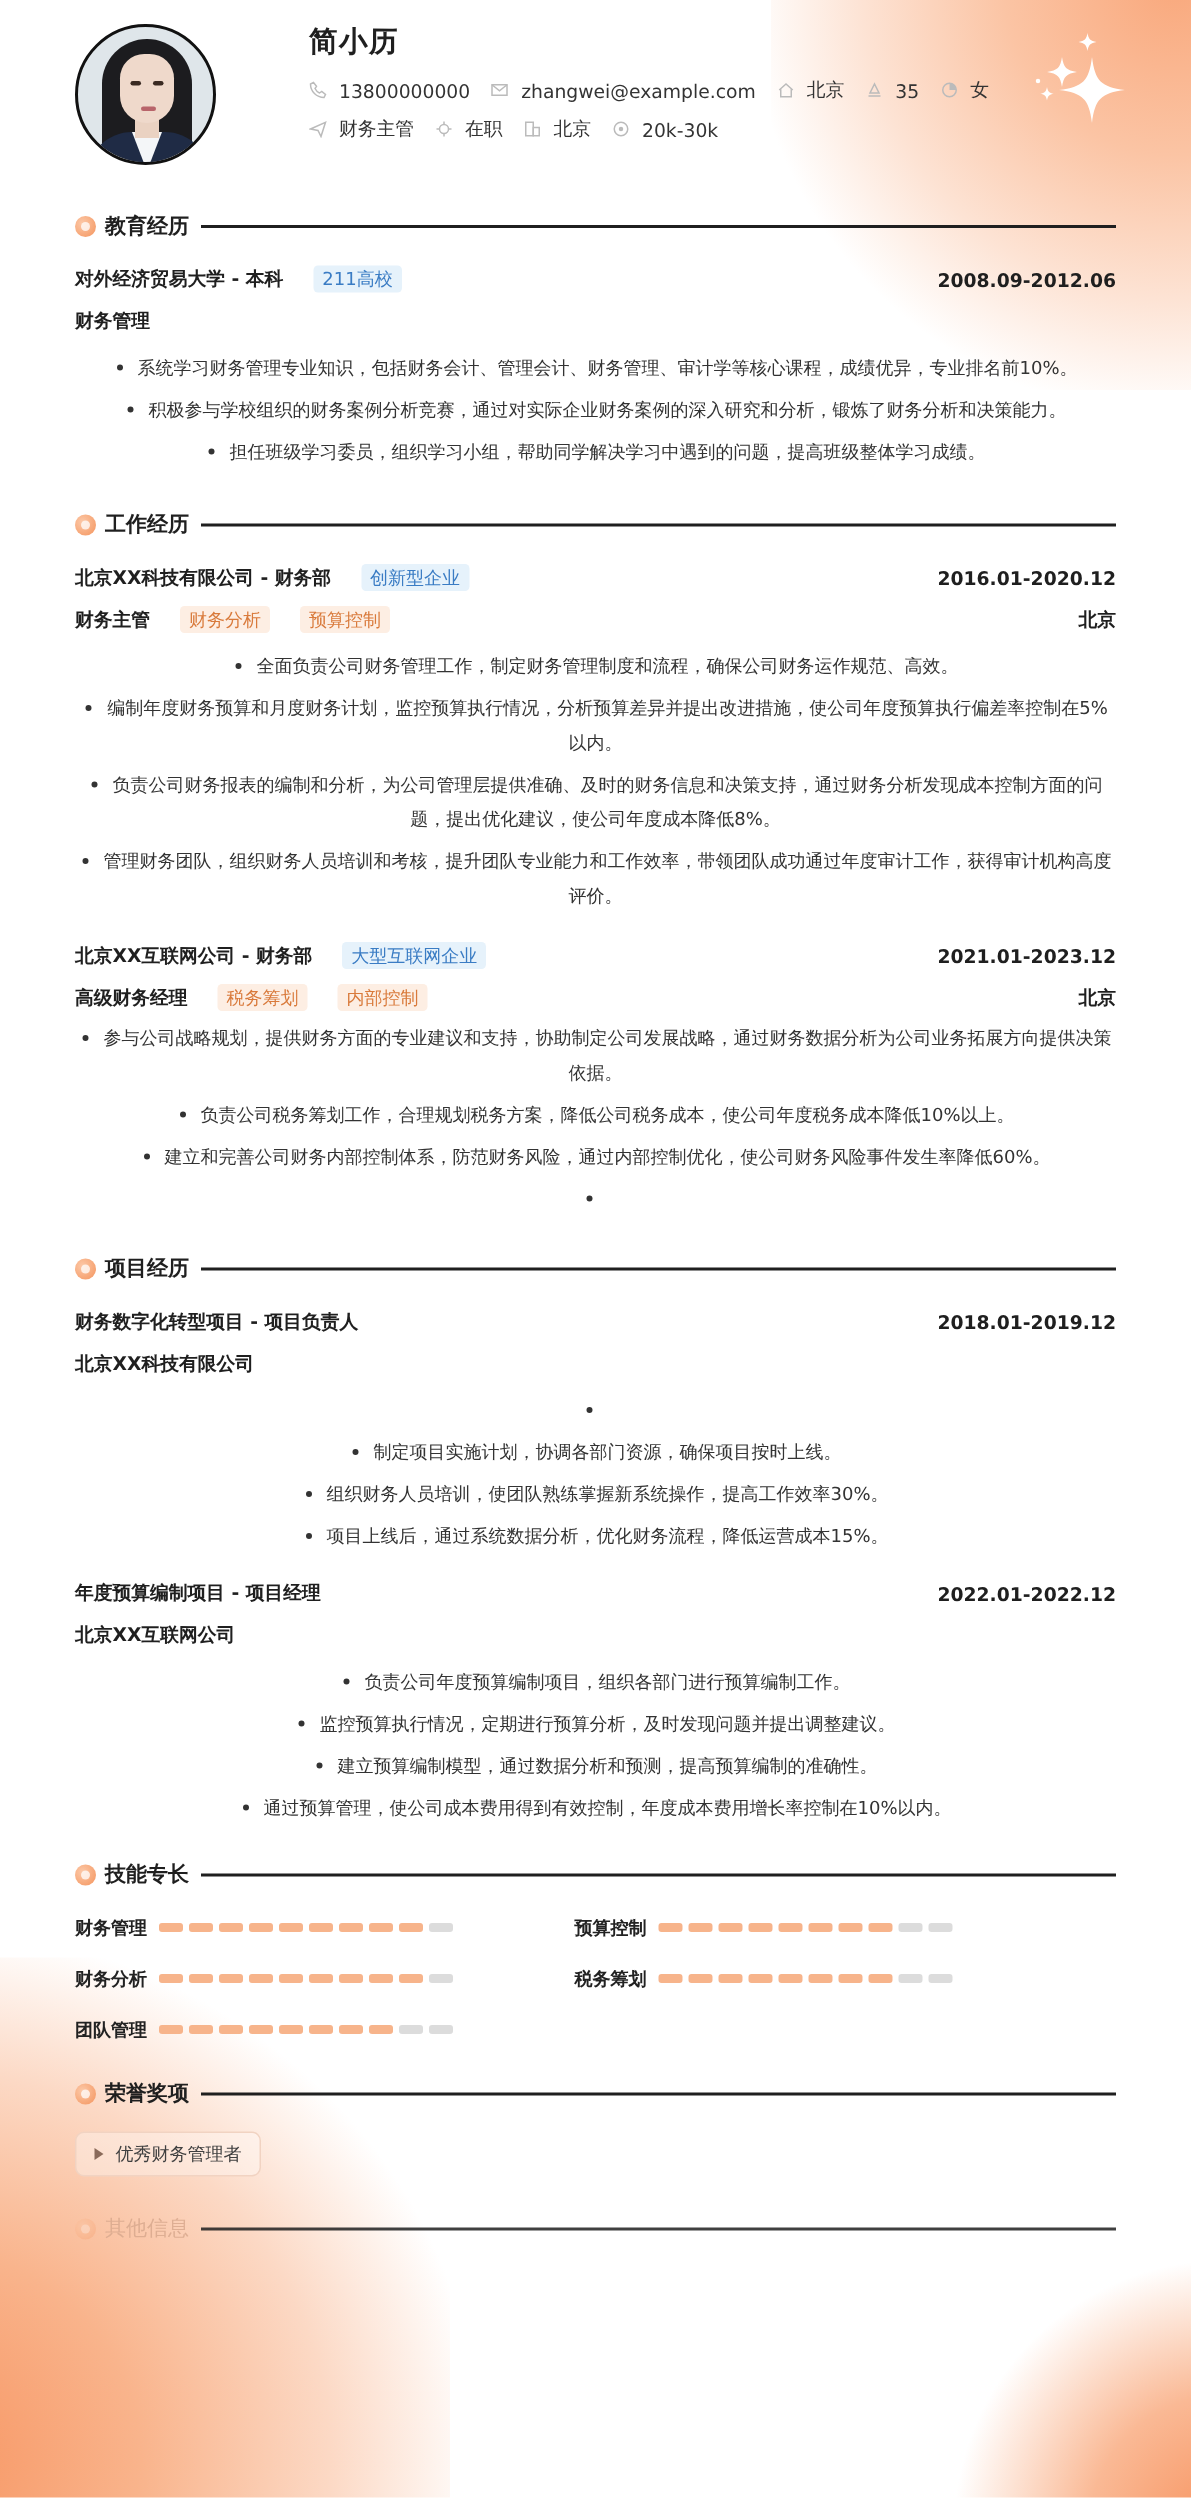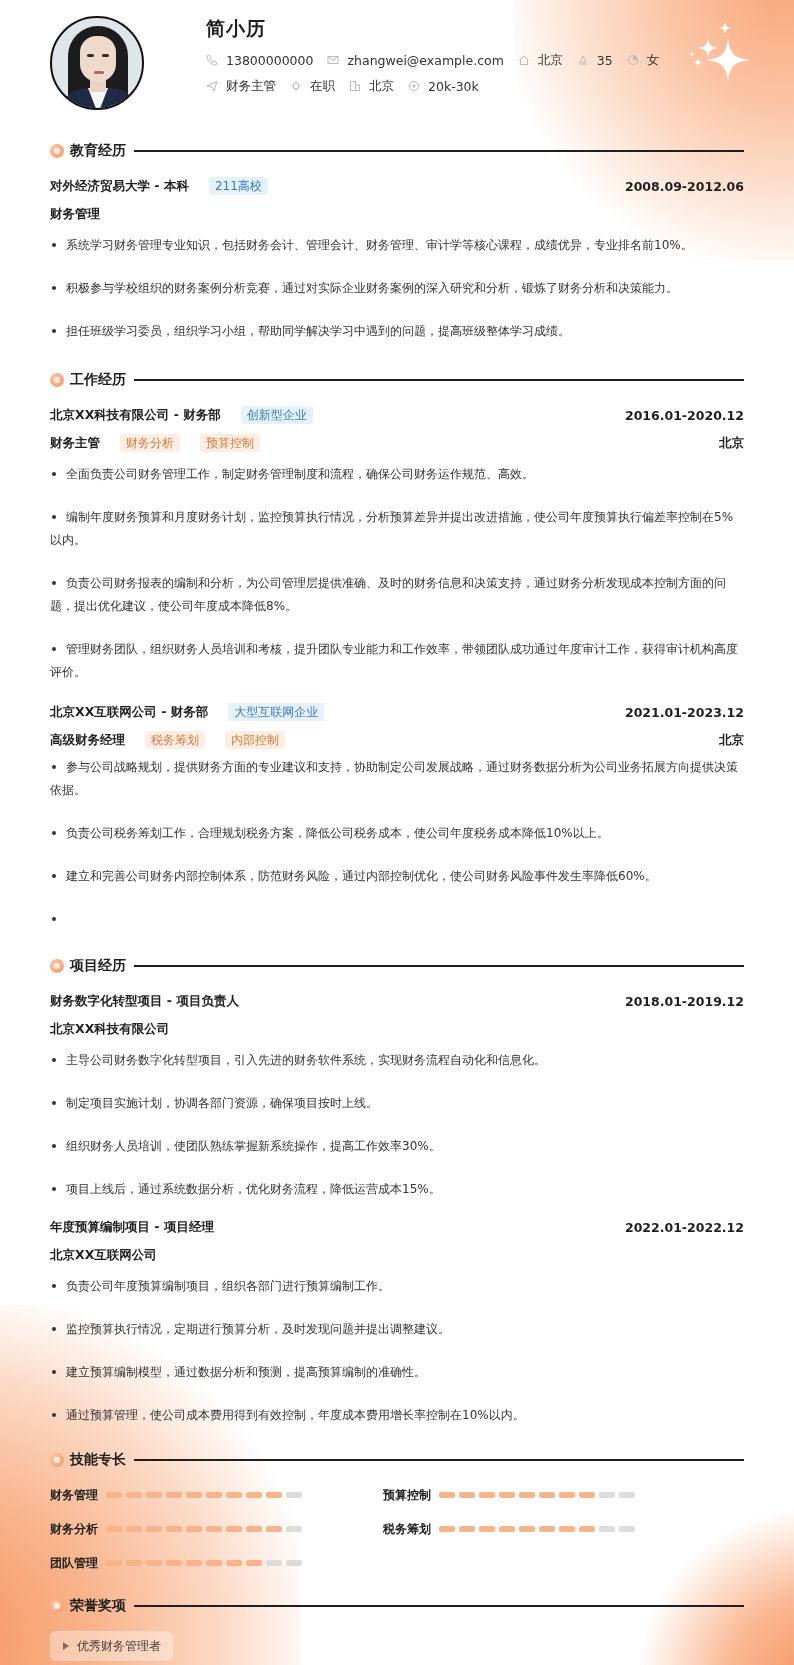--- a/index.html
+++ b/index.html
@@ -66,27 +66,27 @@
   .sec-title { font-size: 14px; font-weight: bold; color: #1f1f1f; margin-right: 8px; }
   .sec-line { flex: 1; height: 1.5px; background: #1f1f1f; }
 
   .entry-row { display: flex; justify-content: space-between; align-items: center; height: 20px; font-size: 12.5px; }
   .entry-title { font-weight: bold; display: flex; align-items: center; }
   .entry-date { font-weight: bold; font-size: 12.5px; }
   .tag { display: inline-block; font-size: 12px; font-weight: normal; padding: 1px 6px; border-radius: 3px; margin-left: 20px; line-height: 16px; }
   .tag.blue { background: #e6f2fb; color: #3a7cc4; }
   .tag.orange { background: #fdeee3; color: #d97a3b; }
   .sub-row { margin-top: 8px; }
-  .bullets { list-style: none; margin-top: 10px; }
+  .bullets { list-style: none; margin-top: 10px; text-align: center; }
   .bullets li {
     position: relative; font-size: 12px; color: #333; line-height: 23px;
     padding-left: 0; text-indent: 0;
   }
   .bullets li .dot { display:inline-block; width:4px; height:4px; background:#333; border-radius:50%; margin: 0 10px 2px 2px; vertical-align: middle; }
-  .bullets li + li { margin-top: 20px; }
+  .bullets li + li { margin-top: 5px; }
 
   .summary { font-size: 12px; color: #333; line-height: 23px; }
 
   .skills { display: grid; grid-template-columns: 333px 333px; row-gap: 14px; }
   .skill { display: flex; align-items: center; height: 20px; }
   .skill-label { font-size: 12px; font-weight: bold; color: #222; margin-right: 8px; width: 48px; }
   .skill-bar { display: flex; }
   .seg { width: 16px; height: 6px; border-radius: 2px; margin-right: 4px; background: #f7b48b; }
   .seg.off { background: #dcdcdc; }
 
@@ -301,21 +301,21 @@
 
     <div class="project-entry">
       <div class="entry-row">
         <span class="entry-title">财务数字化转型项目 - 项目负责人</span>
         <span class="entry-date">2018.01-2019.12</span>
       </div>
       <div class="entry-row sub-row">
         <span class="entry-title">北京XX科技有限公司</span>
       </div>
       <ul class="bullets">
-        <li><span class="dot"></span><span>主导公司财务数字化转型项目，引入先进的财务软件系统，实现财务流程自动化和信息化。</span></li>
+        <li><span class="dot"></span></li>
         <li><span class="dot"></span><span>制定项目实施计划，协调各部门资源，确保项目按时上线。</span></li>
         <li><span class="dot"></span><span>组织财务人员培训，使团队熟练掌握新系统操作，提高工作效率30%。</span></li>
         <li><span class="dot"></span><span>项目上线后，通过系统数据分析，优化财务流程，降低运营成本15%。</span></li>
       </ul>
     </div>
 
     <div class="project-entry" style="margin-top:16px;">
       <div class="entry-row">
         <span class="entry-title">年度预算编制项目 - 项目经理</span>
         <span class="entry-date">2022.01-2022.12</span>

